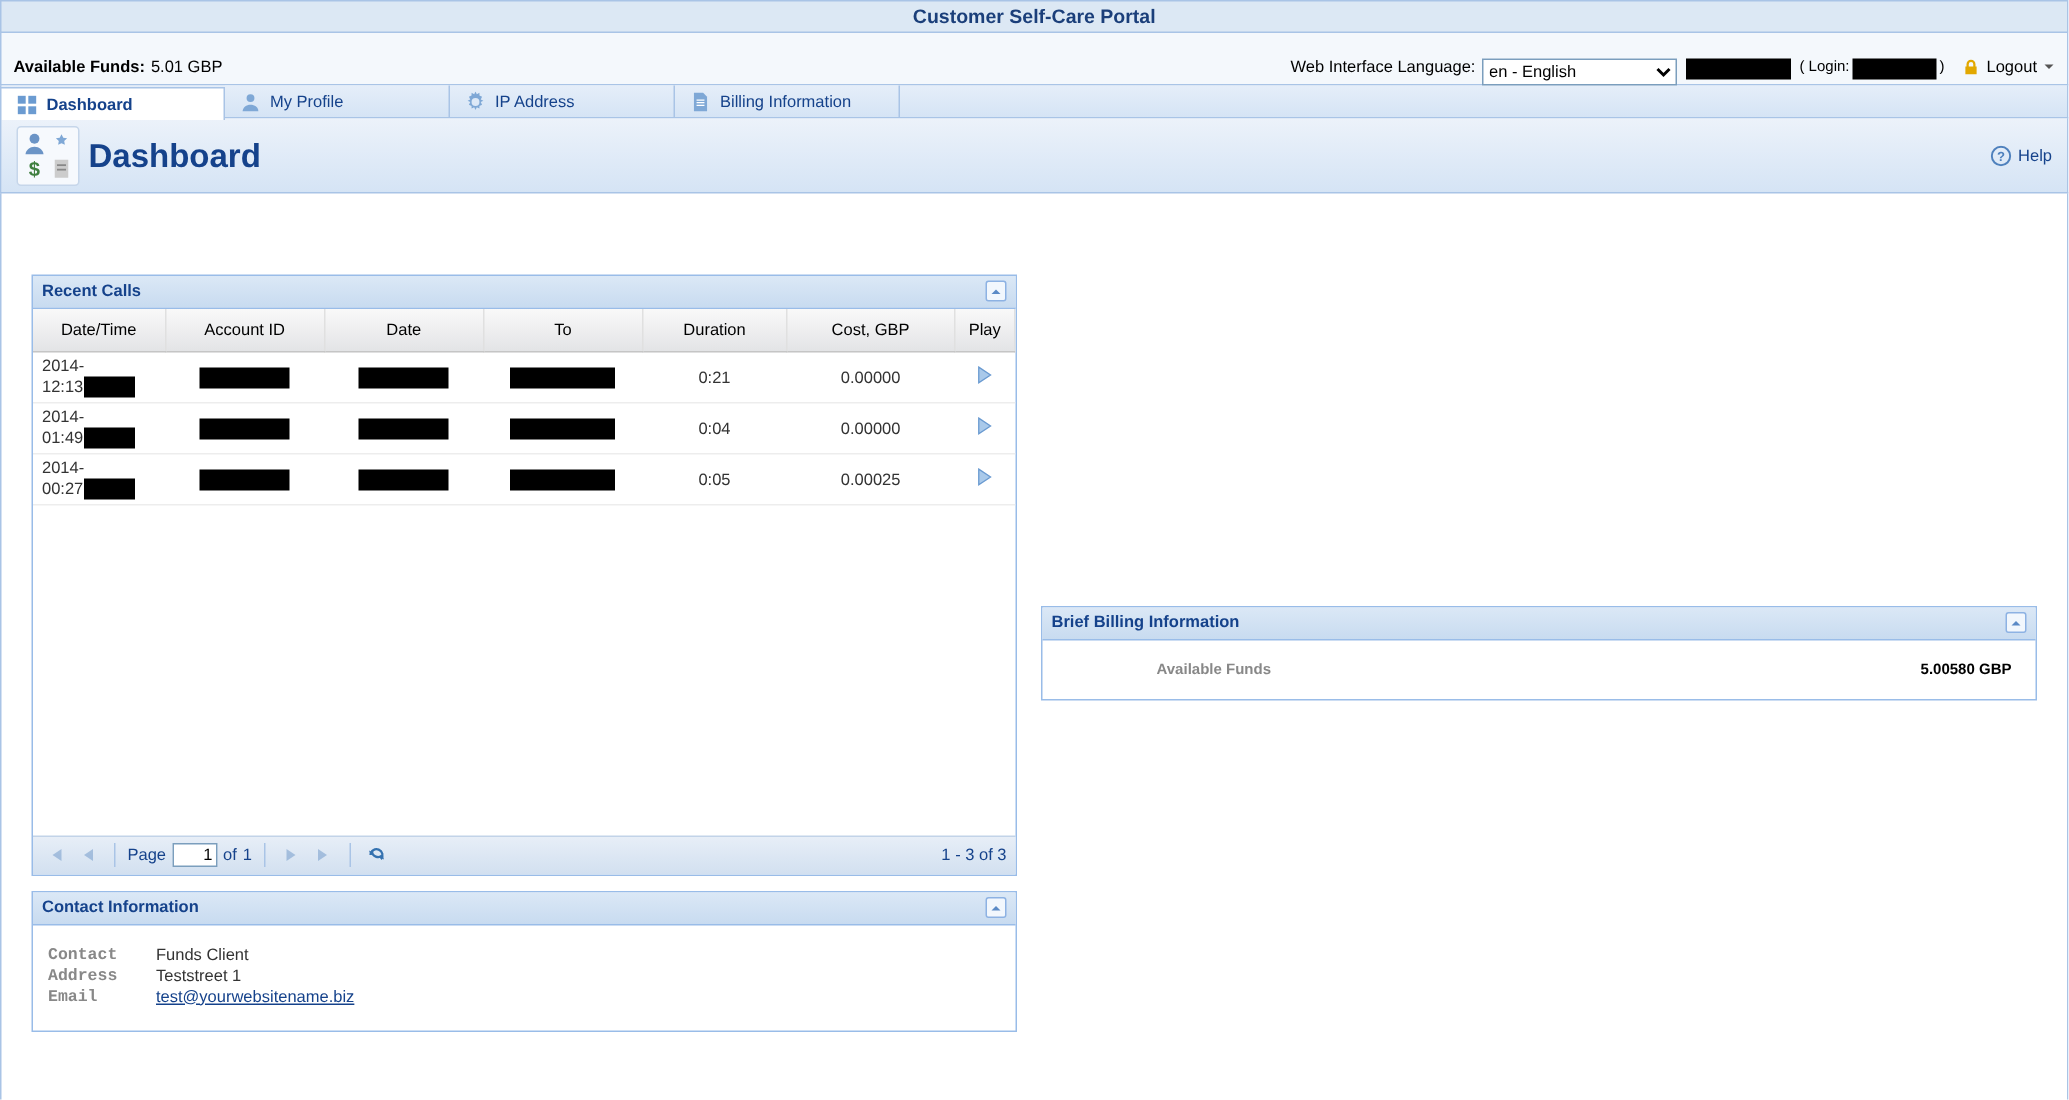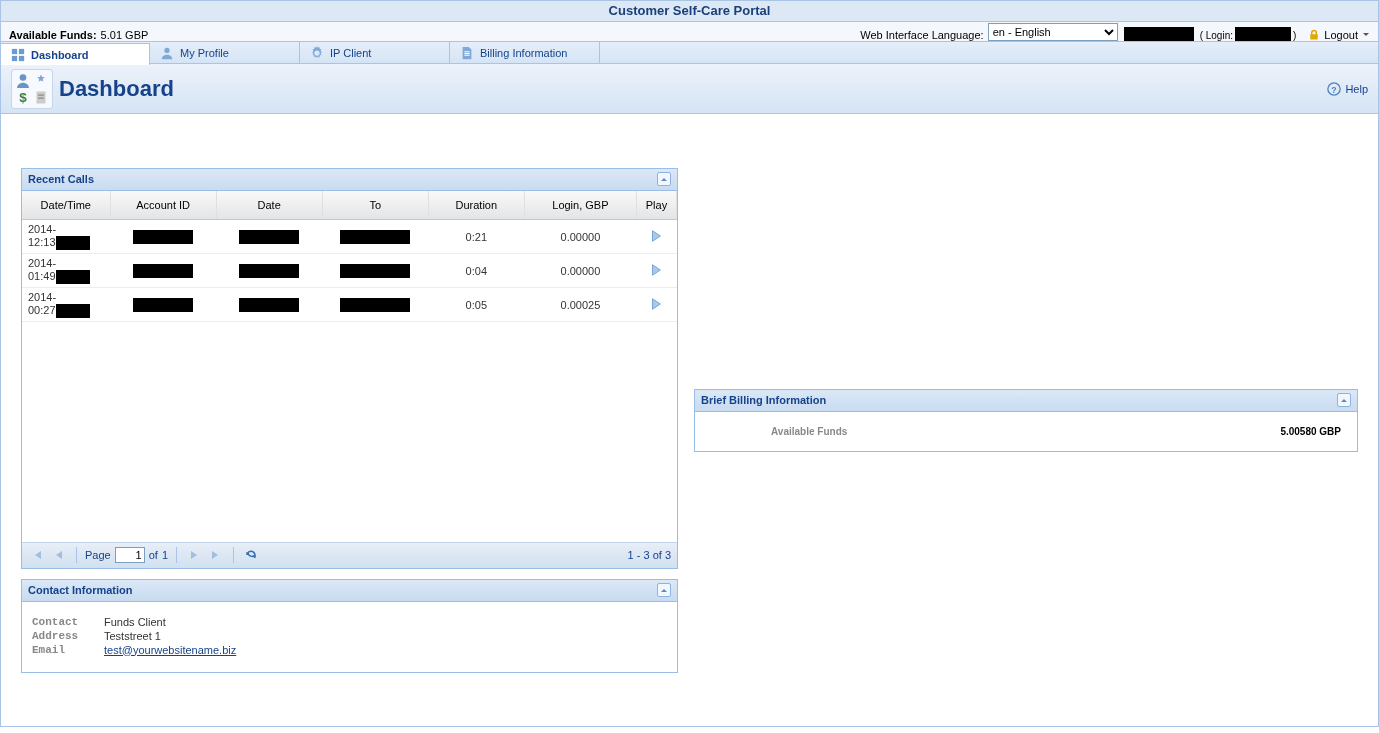--- a/index.html
+++ b/index.html
@@ -3,21 +3,21 @@
 <meta charset="utf-8">
 <style>
   * { box-sizing: border-box; }
   html, body { margin: 0; padding: 0; font-family: Arial, Helvetica, sans-serif; font-size: 11px; color: #333; background: #fff; }
   body { width: 1379px; height: 733px; overflow: hidden; }
 
   
   .title-bar { background: #dce8f4; border: 1px solid #a9c4e6; height: 22px; text-align: center; line-height: 20px; font-weight: bold; font-size: 13px; color: #1b3f7a; }
   
   
-  .top-bar { background: #f4f8fc; border: 1px solid #a9c4e6; border-top: none; height: 20px; display: flex; align-items: flex-end; padding: 0 8px; font-size: 11px; color: #000; }
+  .top-bar { background: #f4f8fc; border: 1px solid #a9c4e6; border-top: none; height: 20px; display: flex; align-items: flex-start; padding: 17px 8px; font-size: 11px; color: #000; }
   .top-bar .funds-label { font-weight: bold; }
   .top-bar .funds-value { margin-left: 4px; }
   .top-bar .spacer { flex: 1; }
   .top-bar .lang-label { color: #000; margin-right: 4px; }
   .top-bar select { font-size: 11px; width: 130px; height: 18px; border: 1px solid #7b9ebd; background: #fff; }
   .top-bar .user-block { display: inline-block; width: 70px; height: 14px; background: #000; margin: 0 6px; }
   .top-bar .login-label { font-size: 10px; }
   .top-bar .login-block { display: inline-block; width: 56px; height: 14px; background: #000; margin: 0 2px; }
   .top-bar .sep { color: #999; margin: 0 6px; }
   .top-bar .logout { display: inline-flex; align-items: center; gap: 4px; cursor: pointer; }
@@ -146,21 +146,21 @@
         </svg>
       </span>
     <span>My Profile</span>
   </div>
   <div class="nav-tab">
     <span class="nticon">
         <svg viewBox="0 0 16 16">
           <path fill="#7fa8d6" d="M8 5a3 3 0 100 6 3 3 0 000-6zM8 0l1 2 2-1 0 2 2 1-1 2 2 1-2 1 1 2-2 1 0 2-2-1-1 2-1-2-2 1 0-2-2-1 1-2-2-1 2-1-1-2 2-1 0-2 2 1 1-2z"></path>
         </svg>
       </span>
-    <span>IP Client</span>
+    <span>IP Address</span>
   </div>
   <div class="nav-tab">
     <span class="nticon">
         <svg viewBox="0 0 16 16">
           <path fill="#7fa8d6" d="M3 1h7l3 3v11H3z"></path>
           <path fill="#fff" d="M5 6h6v1H5zM5 8h6v1H5zM5 10h6v1H5z"></path>
         </svg>
       </span>
     <span>Billing Information</span>
   </div>
@@ -219,21 +219,21 @@
               <col class="col-cost">
               <col class="col-play">
           </colgroup>
           <thead>
             <tr>
               <th>Date/Time</th>
               <th>Account ID</th>
               <th>Date</th>
               <th>To</th>
               <th>Duration</th>
-              <th>Login, GBP</th>
+              <th>Cost, GBP</th>
               <th>Play</th>
             </tr>
           </thead>
           <tbody>
             <tr>
               <td class="dt-cell"><span class="dt-line1">2014-</span><span><span class="dt-line2" style="display:inline">12:13</span><span class="redact w34"></span></span></td>
               <td><span class="redact w60"></span></td>
               <td><span class="redact w60"></span></td>
               <td><span class="redact w70"></span></td>
               <td>0:21</td>

